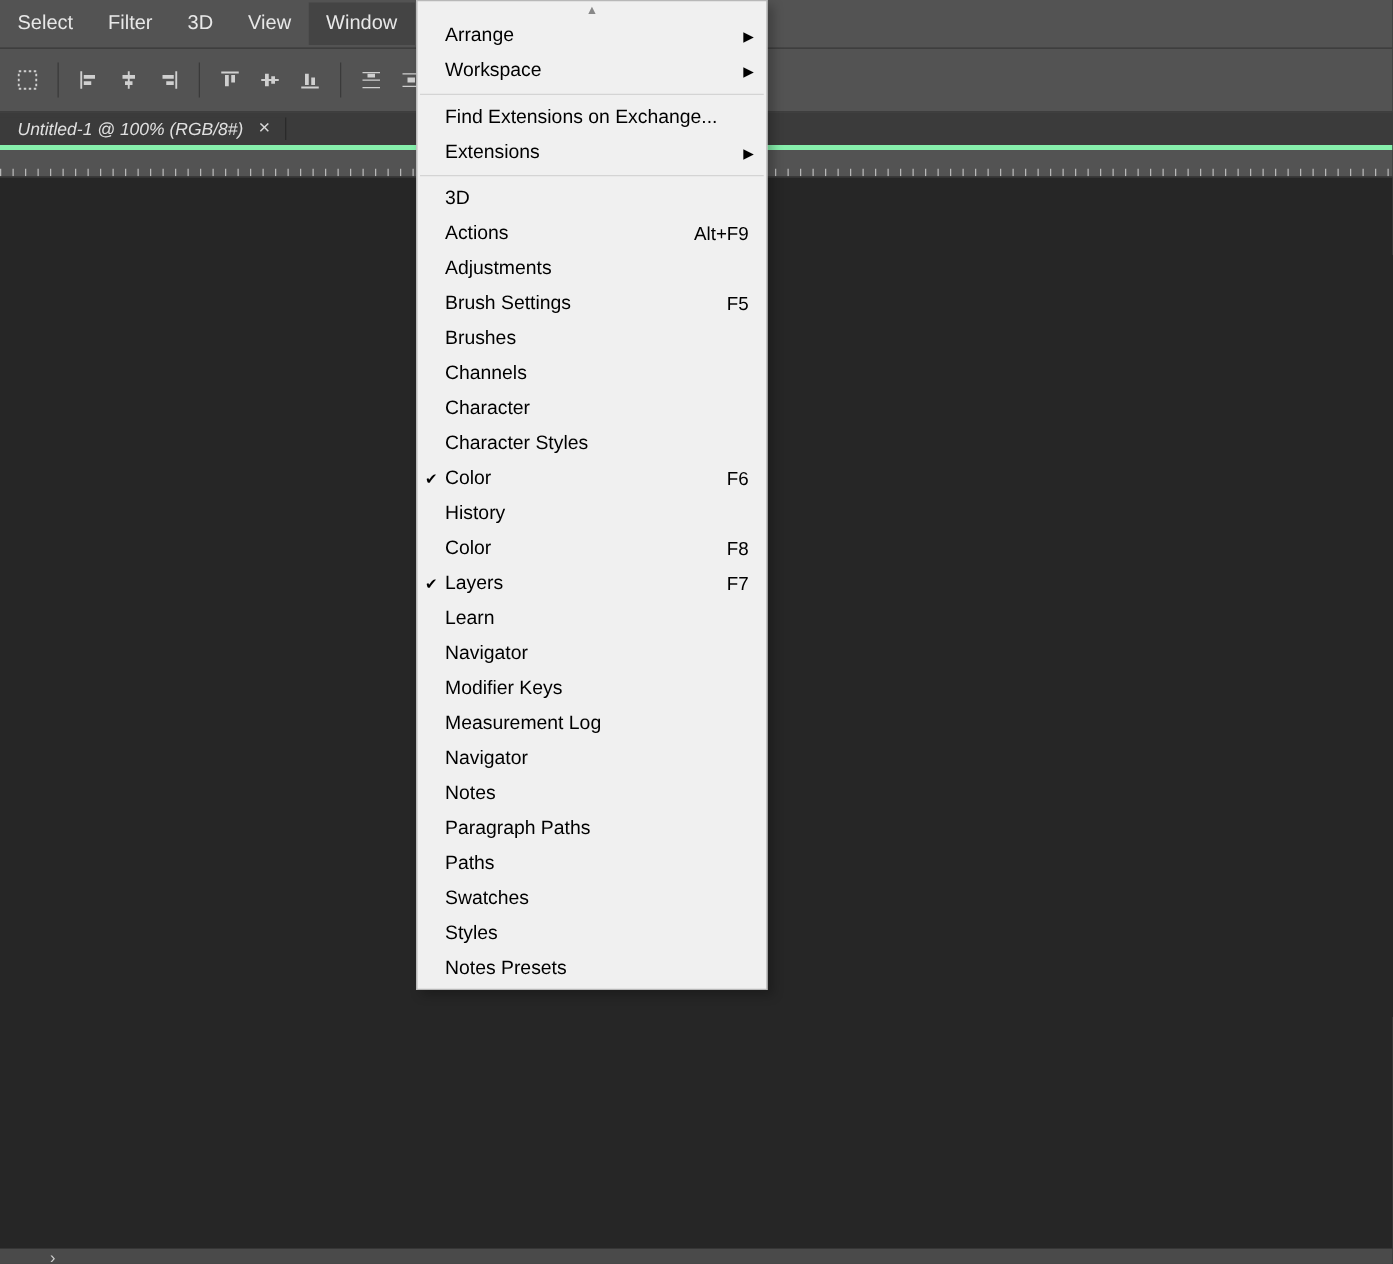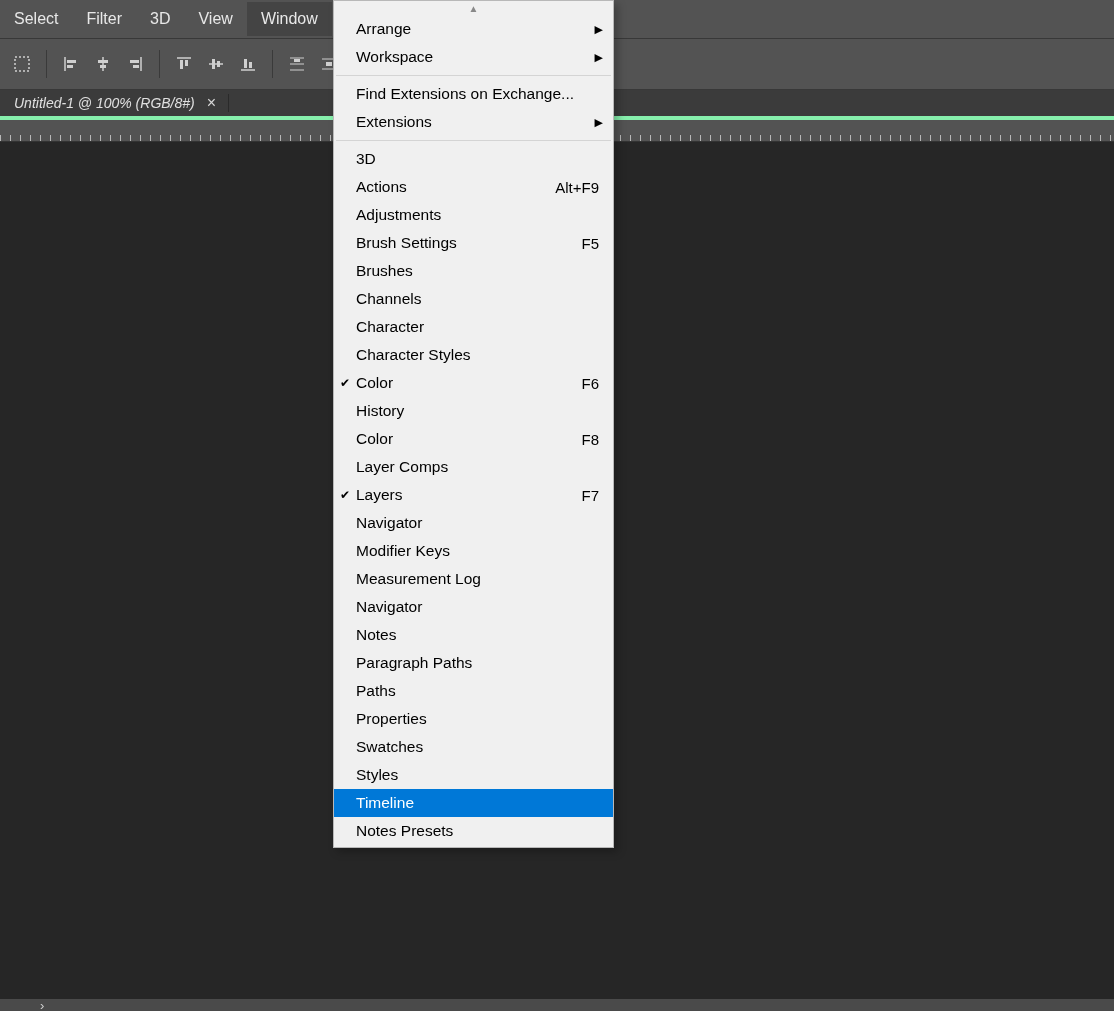--- a/index.html
+++ b/index.html
@@ -478,28 +478,28 @@
       <span class="dd-shortcut">F6</span>
     </div>
     <div class="dd-item">
       <span class="dd-label">History</span>
     </div>
     <div class="dd-item">
       <span class="dd-label">Color</span>
       <span class="dd-shortcut">F8</span>
     </div>
     <div class="dd-item">
-      <span class="dd-label">Layer Comps</span>
-    </div>
-    <div class="dd-item">
       <span class="dd-check">✔</span>
       <span class="dd-label">Layers</span>
       <span class="dd-shortcut">F7</span>
     </div>
     <div class="dd-item">
+      <span class="dd-label">Learn</span>
+    </div>
+    <div class="dd-item">
       <span class="dd-label">Navigator</span>
     </div>
     <div class="dd-item">
       <span class="dd-label">Modifier Keys</span>
     </div>
     <div class="dd-item">
       <span class="dd-label">Measurement Log</span>
     </div>
     <div class="dd-item">
       <span class="dd-label">Navigator</span>
@@ -507,27 +507,21 @@
     <div class="dd-item">
       <span class="dd-label">Notes</span>
     </div>
     <div class="dd-item">
       <span class="dd-label">Paragraph Paths</span>
     </div>
     <div class="dd-item">
       <span class="dd-label">Paths</span>
     </div>
     <div class="dd-item">
-      <span class="dd-label">Properties</span>
-    </div>
-    <div class="dd-item">
       <span class="dd-label">Swatches</span>
     </div>
     <div class="dd-item">
       <span class="dd-label">Styles</span>
     </div>
-    <div class="dd-item highlight">
-      <span class="dd-label">Timeline</span>
-    </div>
     <div class="dd-item">
       <span class="dd-label">Notes Presets</span>
     </div>
   </div>
 
 </body></html>

